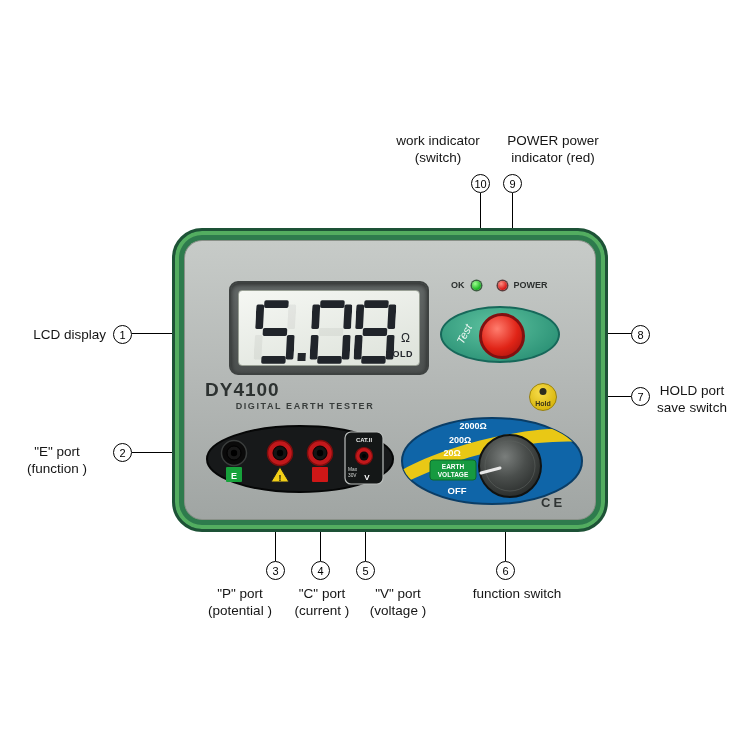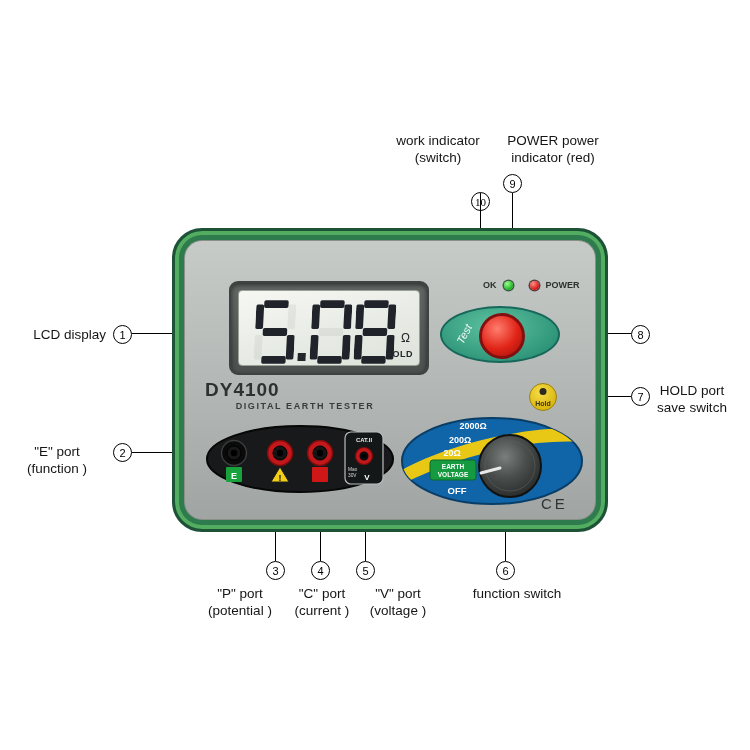--- a/index.html
+++ b/index.html
@@ -30,21 +30,21 @@
              box-shadow:inset 0 2px 5px rgba(0,0,0,.55);}
   .lcd-screen{position:absolute;left:7px;top:7px;right:7px;bottom:7px;border-radius:4px;
               background:linear-gradient(165deg,#f5f7f3,#dde2da);border:1px solid #99a095;}
   .lcd-digits{position:absolute;left:16px;top:7px;height:66px;display:flex;align-items:flex-end;gap:4px;
               transform:skewX(-3deg);}
   .lcd-digit{width:40px;height:64px;display:block;}
   .lcd-dp{width:8px;height:8px;background:#23262b;margin:0 0 3px;display:block;}
   .lcd-unit{position:absolute;right:9px;top:40px;font-size:12px;color:#23262b;}
   .lcd-hold{position:absolute;right:6px;top:58px;font-size:9px;font-weight:bold;letter-spacing:.5px;color:#23262b;}
 
-  .led-row{position:absolute;left:266px;top:39px;display:flex;align-items:center;font-size:9px;font-weight:bold;color:#2c302f;margin-left:32px;}
+  .led-row{position:absolute;left:266px;top:39px;display:flex;align-items:center;font-size:9px;font-weight:bold;color:#2c302f;}
   .led{width:9px;height:9px;border-radius:50%;display:inline-block;}
   .led.green{margin-left:7px;background:radial-gradient(circle at 35% 30%,#9cff8e,#17b31f 70%);box-shadow:0 0 0 1.5px #3c5e40;}
   .led.red{margin-left:17px;background:radial-gradient(circle at 35% 30%,#ff8f83,#d61414 70%);box-shadow:0 0 0 1.5px #5e3c3c;}
   .led-label.power{margin-left:7px;}
 
   .test-oval{position:absolute;left:255px;top:65px;width:120px;height:57px;border-radius:50%;box-sizing:border-box;
              background:radial-gradient(ellipse at 45% 35%,#5ec3a0,#2e9478 75%);border:2px solid #17685a;}
   .test-label{position:absolute;left:12px;top:20px;color:#eef7f2;font-size:11px;font-style:italic;transform:rotate(-62deg);}
   .test-btn{position:absolute;left:37px;top:5px;width:46px;height:46px;border-radius:50%;box-sizing:border-box;padding:0;
             background:radial-gradient(circle at 38% 32%,#ff7d6e,#e02417 55%,#9c0f0a);border:3px solid #821010;cursor:pointer;}
@@ -52,21 +52,21 @@
   .model{position:absolute;left:20px;top:138px;width:200px;text-align:left;font-size:19px;font-weight:bold;
          letter-spacing:1px;color:#2d3231;}
   .subtitle{position:absolute;left:20px;top:160px;width:200px;text-align:center;font-size:9px;font-weight:bold;
             letter-spacing:1.6px;color:#383d3c;}
 
   .hold-btn{position:absolute;left:344px;top:142px;width:28px;height:28px;border-radius:50%;box-sizing:border-box;padding:0;
             background:radial-gradient(circle at 40% 32%,#f7dc4a,#d9b60e 75%);border:1.5px solid #9a820c;cursor:pointer;}
   .hold-dot{position:absolute;left:50%;top:4px;transform:translateX(-50%);width:7px;height:7px;border-radius:50%;background:#2c2c1e;}
   .hold-text{position:absolute;left:0;right:0;bottom:3px;font-size:7px;font-weight:bold;color:#3a3418;text-align:center;}
 
-  .ce{position:absolute;left:356px;top:254px;font-size:15px;font-weight:normal;letter-spacing:3px;color:#2f3433;}
+  .ce{position:absolute;left:356px;top:254px;font-size:13px;font-weight:bold;letter-spacing:3px;color:#2f3433;}
 
   .ports-svg{position:absolute;left:21px;top:184px;width:188px;height:69px;}
   .switch-svg{position:absolute;left:215px;top:175px;width:184px;height:90px;}
   svg text{font-family:"Liberation Sans",sans-serif;}
 </style>
 </head>
 <body>
 
 <div class="canvas">
 
@@ -108,21 +108,21 @@
 
   <div class="co" style="left:113px;top:325px;">1</div>
   <div class="co" style="left:113px;top:443px;">2</div>
   <div class="co" style="left:266px;top:561px;">3</div>
   <div class="co" style="left:311px;top:561px;">4</div>
   <div class="co" style="left:356px;top:561px;">5</div>
   <div class="co" style="left:496px;top:561px;">6</div>
   <div class="co" style="left:631px;top:387px;">7</div>
   <div class="co" style="left:631px;top:325px;">8</div>
   <div class="co" style="left:503px;top:174px;">9</div>
-  <div class="co" style="left:471px;top:192px;font-family:Liberation Serif, serif;">10</div>
+  <div class="co" style="left:471px;top:174px;">10</div>
 
   <div class="ln" style="left:132px;top:333px;width:113px;height:1px;"></div>
   <div class="ln" style="left:132px;top:452px;width:90px;height:1px;"></div>
   <div class="ln" style="left:275px;top:466px;width:1px;height:95px;"></div>
   <div class="ln" style="left:320px;top:466px;width:1px;height:95px;"></div>
   <div class="ln" style="left:365px;top:468px;width:1px;height:93px;"></div>
   <div class="ln" style="left:505px;top:494px;width:1px;height:67px;"></div>
   <div class="ln" style="left:554px;top:396px;width:77px;height:1px;"></div>
   <div class="ln" style="left:560px;top:333px;width:71px;height:1px;"></div>
   <div class="ln" style="left:512px;top:193px;width:1px;height:85px;"></div>

